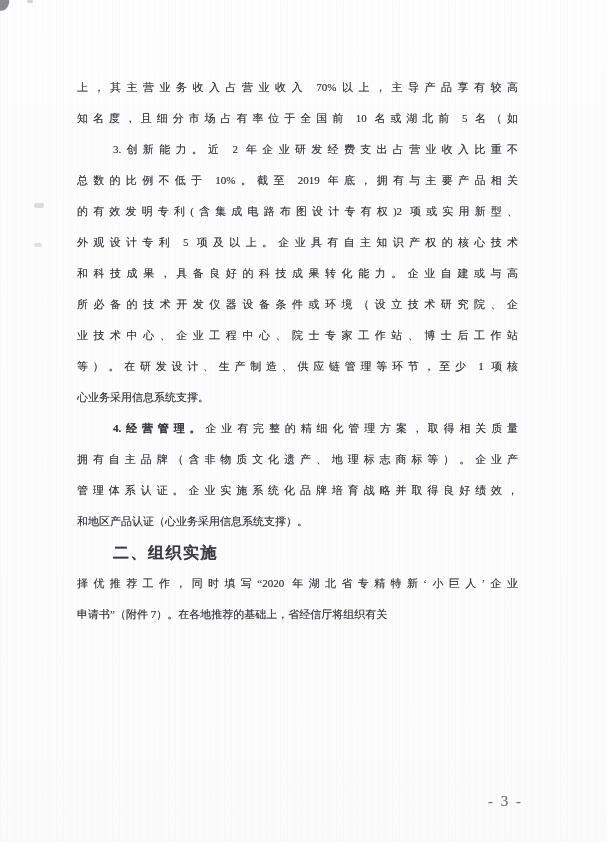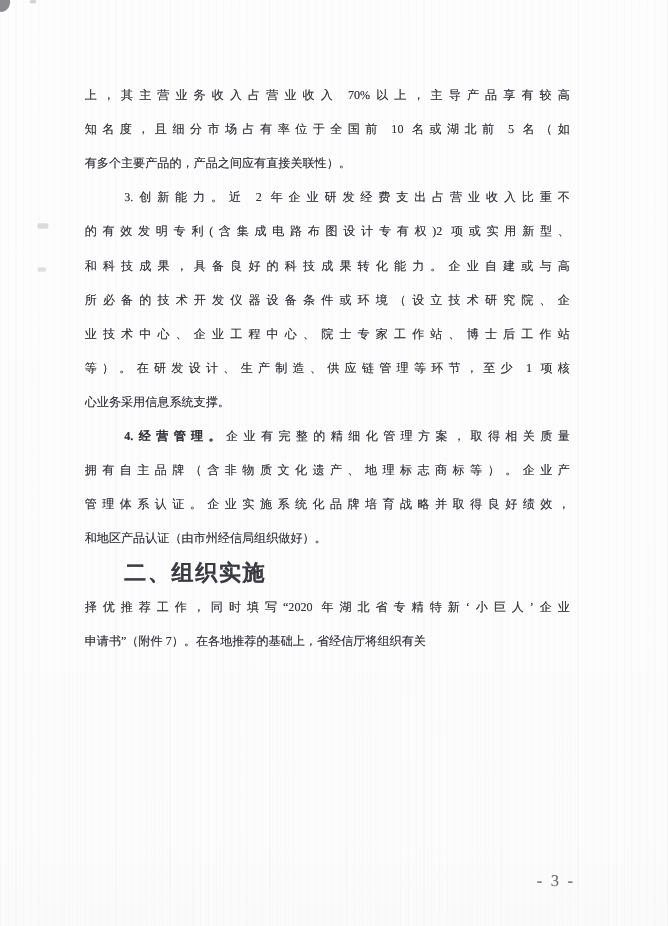--- a/index.html
+++ b/index.html
@@ -29,21 +29,21 @@
     text-align-last:justify;
     text-shadow:0 0 0.6px rgba(52,53,62,0.55);
     overflow:hidden;
   }
   .line.end{ text-align-last:left; }
   .line.indent{ text-indent:36px; }
   .line .lead{ font-weight:bold; }
   .line.heading-line{
     font-family:"Liberation Sans","DejaVu Sans",sans-serif;
     font-weight:bold;
-    font-size:20px;
+    font-size:16px;
     letter-spacing:1.5px;
     color:#3a3b42;
   }
   .page-number{
     position:absolute;
     top:792px; right:84px;
     font-size:15px;
     line-height:18px;
     color:#6c6c71;
     letter-spacing:2px;
@@ -69,36 +69,37 @@
 <div class="page">
   <div class="corner-artifact"></div>
   <div class="speck speck-top"></div>
   <div class="speck speck-left-1"></div>
   <div class="speck speck-left-2"></div>
 
   <div class="text-block">
       <div class="para paragraph">
         <div class="line"><span>上，其主营业务收入占营业收入 70%以上，主导产品享有较高</span></div>
         <div class="line"><span>知名度，且细分市场占有率位于全国前 10 名或湖北前 5 名（如</span></div>
-        <div class="line end"><span>有多个主要产品的，产品之间应有直接关联性）。</span></div>
       </div>
       <div class="para paragraph">
         <div class="line indent"><span>3.创新能力。近 2 年企业研发经费支出占营业收入比重不</span></div>
+        <div class="line"><span>总数的比例不低于 10%。截至 2019 年底，拥有与主要产品相关</span></div>
         <div class="line"><span>的有效发明专利(含集成电路布图设计专有权)2 项或实用新型、</span></div>
+        <div class="line"><span>外观设计专利 5 项及以上。企业具有自主知识产权的核心技术</span></div>
         <div class="line"><span>和科技成果，具备良好的科技成果转化能力。企业自建或与高</span></div>
         <div class="line"><span>所必备的技术开发仪器设备条件或环境（设立技术研究院、企</span></div>
         <div class="line"><span>业技术中心、企业工程中心、院士专家工作站、博士后工作站</span></div>
         <div class="line"><span>等）。在研发设计、生产制造、供应链管理等环节，至少 1 项核</span></div>
         <div class="line end"><span>心业务采用信息系统支撑。</span></div>
       </div>
       <div class="para paragraph">
         <div class="line indent"><b class="lead">4.经营管理。</b><span>企业有完整的精细化管理方案，取得相关质量</span></div>
         <div class="line"><span>拥有自主品牌（含非物质文化遗产、地理标志商标等）。企业产</span></div>
         <div class="line"><span>管理体系认证。企业实施系统化品牌培育战略并取得良好绩效，</span></div>
-        <div class="line end"><span>和地区产品认证（由市州经信局组织做好）。</span></div>
+        <div class="line end"><span>和地区产品认证（心业务采用信息系统支撑）。</span></div>
       </div>
       <div class="para heading">
         <div class="line indent end heading-line"><span>二、组织实施</span></div>
       </div>
       <div class="para paragraph">
         <div class="line"><span>择优推荐工作，同时填写“2020 年湖北省专精特新‘小巨人’企业</span></div>
         <div class="line end"><span>申请书”（附件 7）。在各地推荐的基础上，省经信厅将组织有关</span></div>
       </div>
     </div>
 

